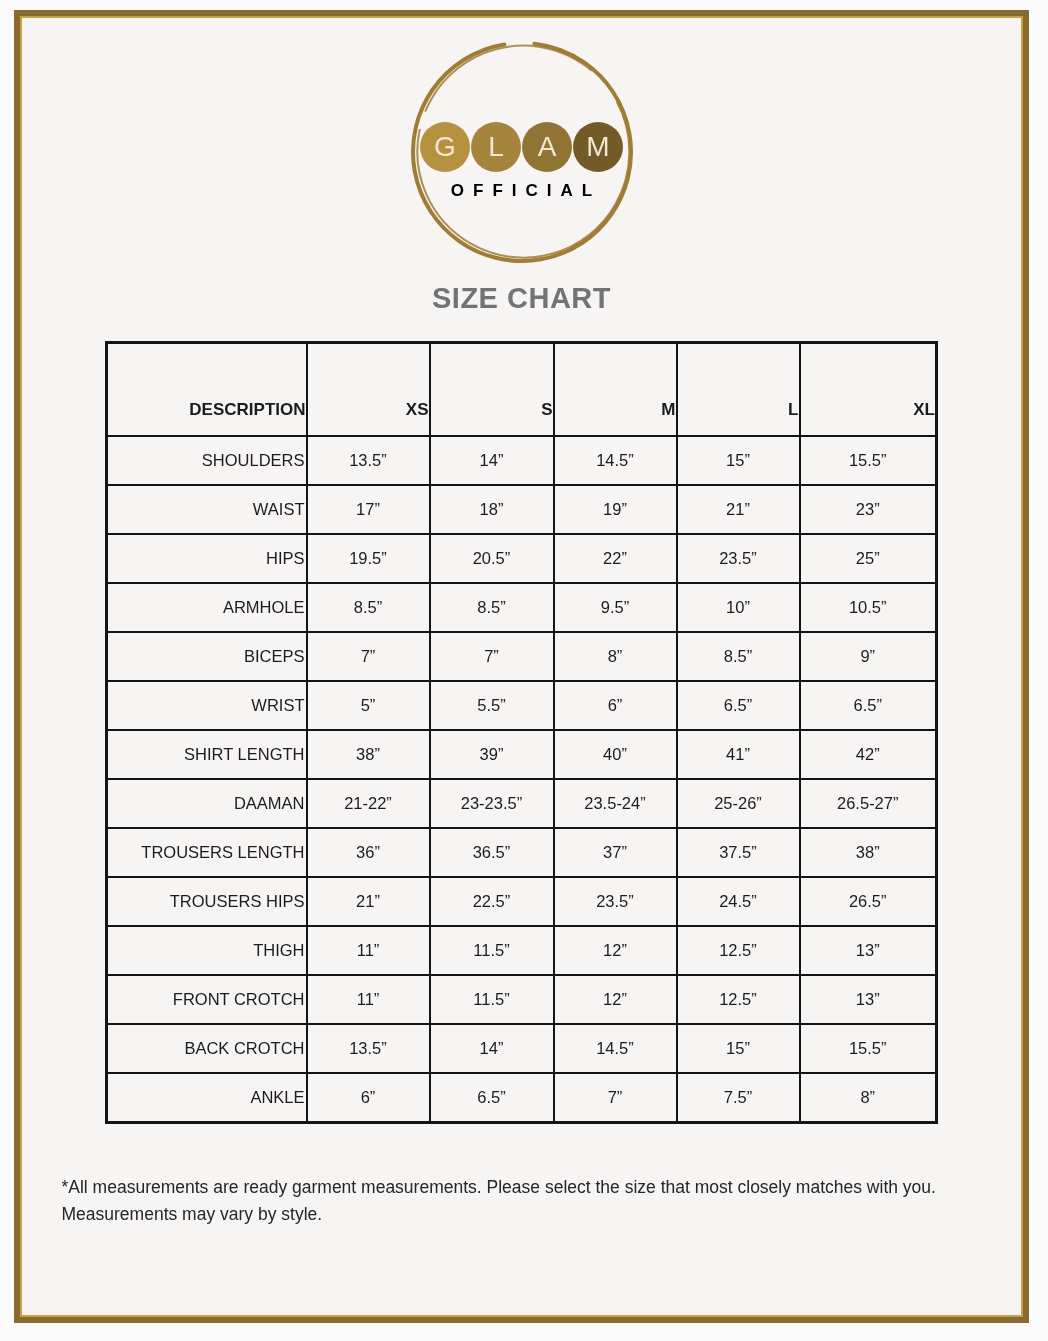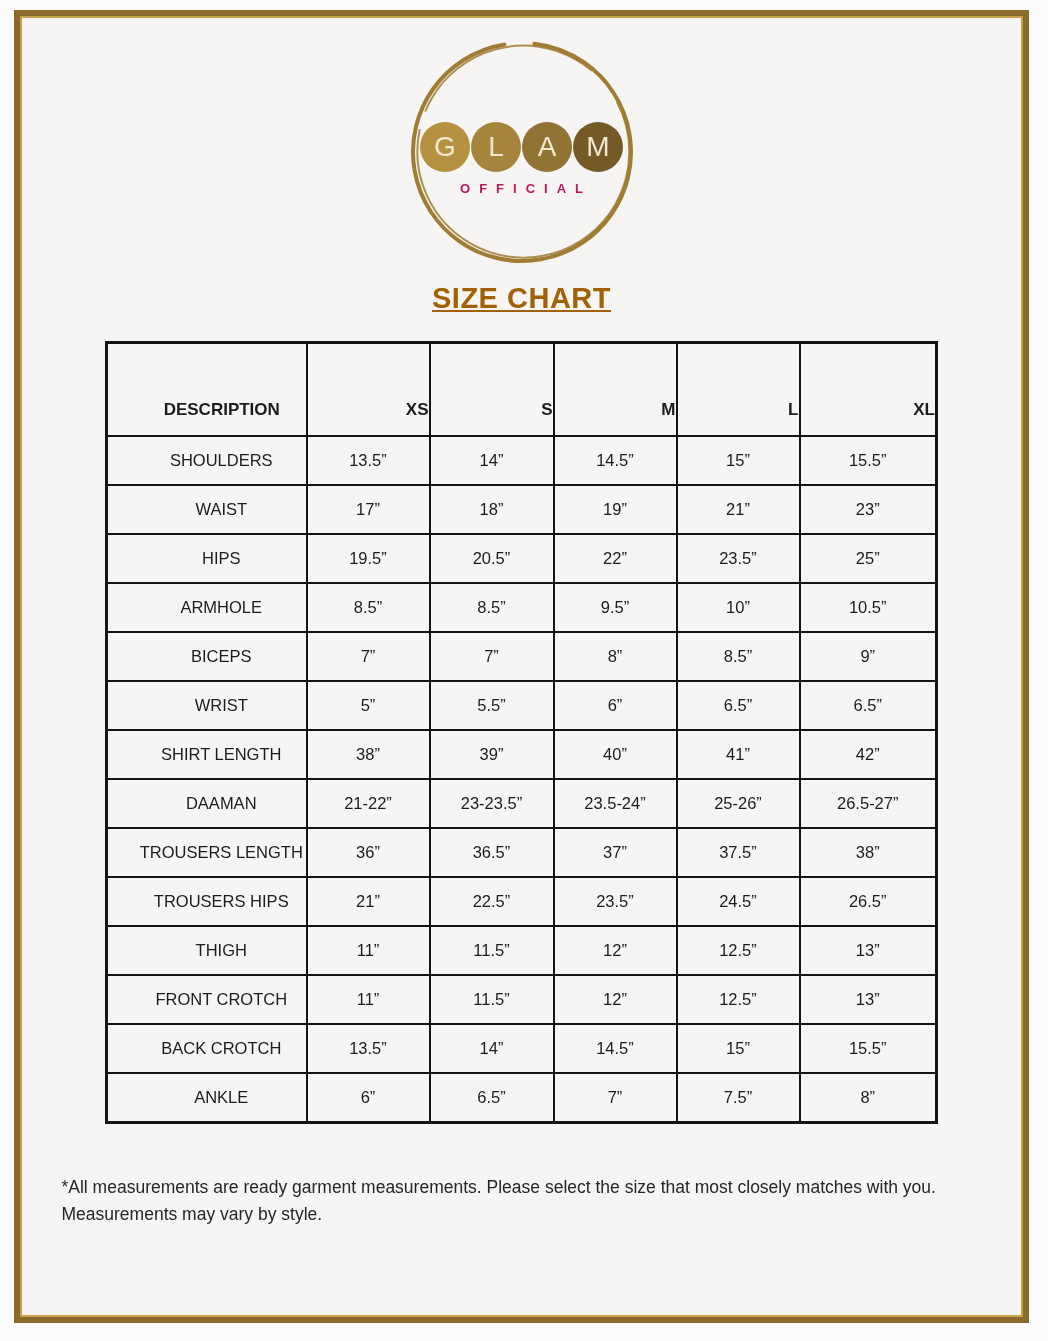--- a/index.html
+++ b/index.html
@@ -8,35 +8,35 @@
          border:6px solid #8a6b2d;box-shadow:inset 0 0 0 2px #c7a24b;background:#f7f4f4;}
   .content{position:relative;width:100%;height:100%;}
 
   
   .logo-wrap{width:236px;height:232px;margin:22px auto 0;position:relative;}
   svg.ring{position:absolute;left:0;top:0;}
   .logo-center{position:absolute;left:0;right:0;top:84px;}
   .letter-row{display:flex;justify-content:center;gap:1px;}
   .letter-circle{width:50px;height:50px;border-radius:50%;color:#f2e8d0;
                  font-size:28px;line-height:50px;text-align:center;font-weight:400;}
-  .logo-subtitle{margin-top:9px;text-align:center;font-size:13px;letter-spacing:9px;
-                 padding-left:9px;color:#be185d;font-weight:700;}
+  .logo-subtitle{margin-top:9px;text-align:center;font-size:17px;letter-spacing:9px;
+                 padding-left:9px;color:#000000;font-weight:700;}
 
   
   .title{margin:12px 0 0;text-align:center;font-size:29px;font-weight:700;
-         letter-spacing:.5px;color:#a16207;text-decoration:underline;}
+         letter-spacing:.5px;color:#737373;}
 
   
   table.size-table{border-collapse:collapse;margin:26px auto 0;table-layout:fixed;
                    border:3px solid #141414;}
   .size-table th,.size-table td{border:2px solid #141414;color:#1c1c1c;overflow:hidden;}
   .size-table th{height:76px;vertical-align:bottom;padding:0 0 15px;font-size:17px;
                  font-weight:700;text-align:right;}
   .size-table td{height:45px;text-align:center;font-size:16.5px;}
-  .size-table .desc{text-align:center;padding-left:30px;}
+  .size-table .desc{text-align:right;padding-left:30px;}
 
   
   .footnote{margin:50px auto 0;text-align:left;font-size:17.5px;line-height:1.55;
             color:#262626;width:920px;}
 </style>
 </head>
 <body>
 
 <div class="page">
   <div class="frame">

